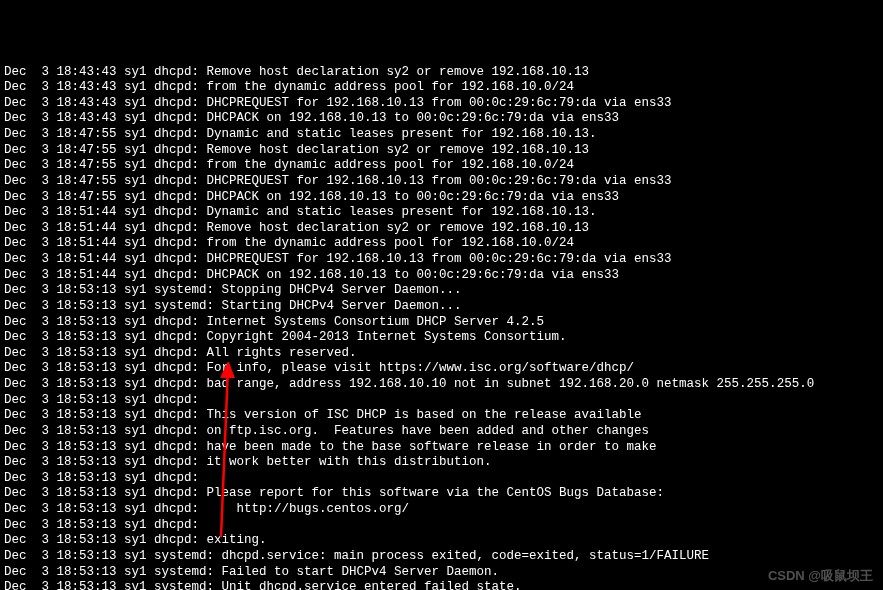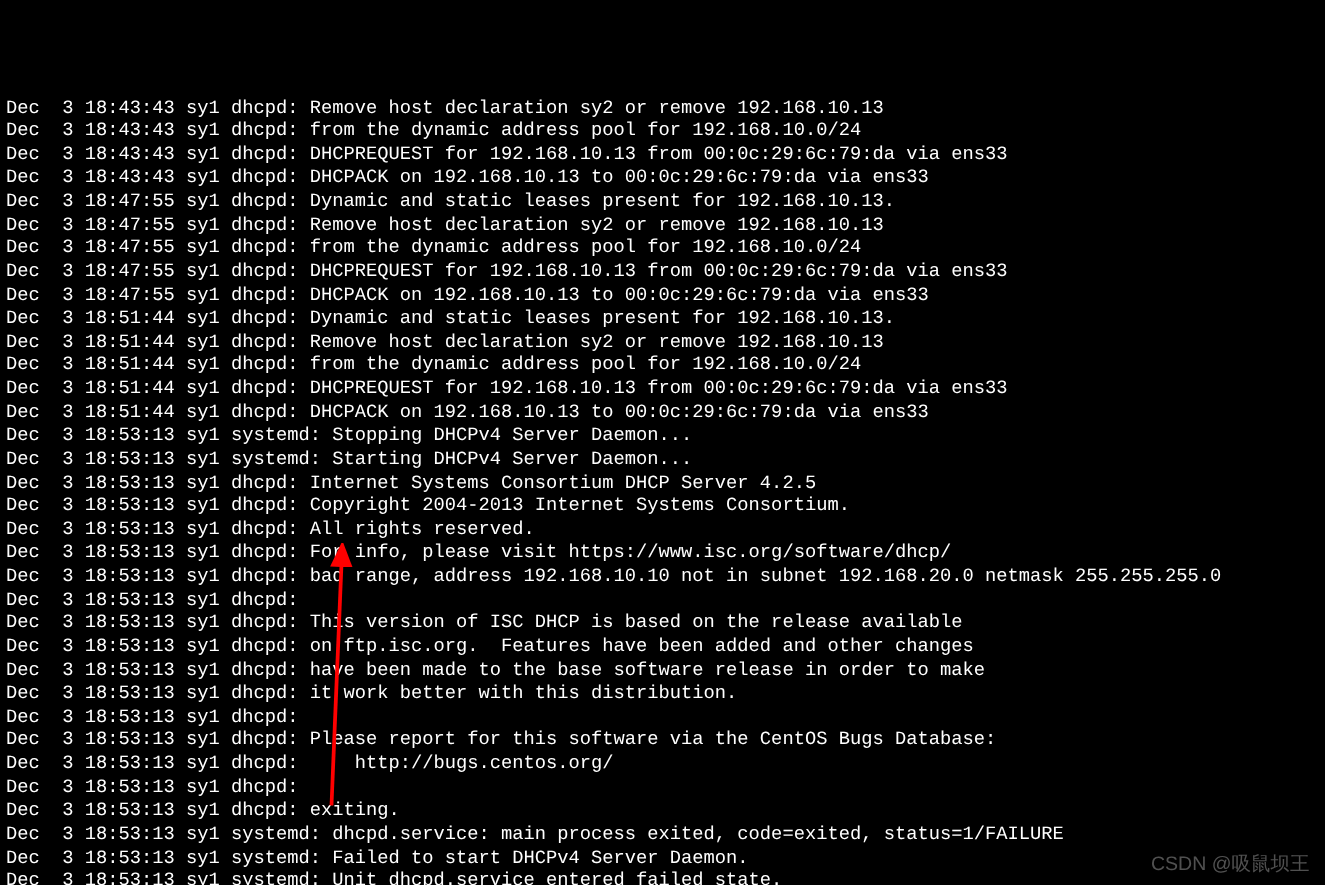--- a/index.html
+++ b/index.html
@@ -27,20 +27,21 @@
       top: 362px;
       pointer-events: none;
     }
     .watermark {
       position: absolute;
       right: 10px;
       bottom: 6px;
       font-family: Arial, sans-serif;
       color: rgba(200,200,200,0.4);
       font-size: 13px;
+      font-weight: bold;
     }
   </style>
 </head>
 <body>
 
 
 
 <div id="log-container"><span class="log-line">Dec  3 18:43:43 sy1 dhcpd: Remove host declaration sy2 or remove 192.168.10.13</span><span class="log-line">Dec  3 18:43:43 sy1 dhcpd: from the dynamic address pool for 192.168.10.0/24</span><span class="log-line">Dec  3 18:43:43 sy1 dhcpd: DHCPREQUEST for 192.168.10.13 from 00:0c:29:6c:79:da via ens33</span><span class="log-line">Dec  3 18:43:43 sy1 dhcpd: DHCPACK on 192.168.10.13 to 00:0c:29:6c:79:da via ens33</span><span class="log-line">Dec  3 18:47:55 sy1 dhcpd: Dynamic and static leases present for 192.168.10.13.</span><span class="log-line">Dec  3 18:47:55 sy1 dhcpd: Remove host declaration sy2 or remove 192.168.10.13</span><span class="log-line">Dec  3 18:47:55 sy1 dhcpd: from the dynamic address pool for 192.168.10.0/24</span><span class="log-line">Dec  3 18:47:55 sy1 dhcpd: DHCPREQUEST for 192.168.10.13 from 00:0c:29:6c:79:da via ens33</span><span class="log-line">Dec  3 18:47:55 sy1 dhcpd: DHCPACK on 192.168.10.13 to 00:0c:29:6c:79:da via ens33</span><span class="log-line">Dec  3 18:51:44 sy1 dhcpd: Dynamic and static leases present for 192.168.10.13.</span><span class="log-line">Dec  3 18:51:44 sy1 dhcpd: Remove host declaration sy2 or remove 192.168.10.13</span><span class="log-line">Dec  3 18:51:44 sy1 dhcpd: from the dynamic address pool for 192.168.10.0/24</span><span class="log-line">Dec  3 18:51:44 sy1 dhcpd: DHCPREQUEST for 192.168.10.13 from 00:0c:29:6c:79:da via ens33</span><span class="log-line">Dec  3 18:51:44 sy1 dhcpd: DHCPACK on 192.168.10.13 to 00:0c:29:6c:79:da via ens33</span><span class="log-line">Dec  3 18:53:13 sy1 systemd: Stopping DHCPv4 Server Daemon...</span><span class="log-line">Dec  3 18:53:13 sy1 systemd: Starting DHCPv4 Server Daemon...</span><span class="log-line">Dec  3 18:53:13 sy1 dhcpd: Internet Systems Consortium DHCP Server 4.2.5</span><span class="log-line">Dec  3 18:53:13 sy1 dhcpd: Copyright 2004-2013 Internet Systems Consortium.</span><span class="log-line">Dec  3 18:53:13 sy1 dhcpd: All rights reserved.</span><span class="log-line">Dec  3 18:53:13 sy1 dhcpd: For info, please visit https://www.isc.org/software/dhcp/</span><span class="log-line">Dec  3 18:53:13 sy1 dhcpd: bad range, address 192.168.10.10 not in subnet 192.168.20.0 netmask 255.255.255.0</span><span class="log-line">Dec  3 18:53:13 sy1 dhcpd: </span><span class="log-line">Dec  3 18:53:13 sy1 dhcpd: This version of ISC DHCP is based on the release available</span><span class="log-line">Dec  3 18:53:13 sy1 dhcpd: on ftp.isc.org.  Features have been added and other changes</span><span class="log-line">Dec  3 18:53:13 sy1 dhcpd: have been made to the base software release in order to make</span><span class="log-line">Dec  3 18:53:13 sy1 dhcpd: it work better with this distribution.</span><span class="log-line">Dec  3 18:53:13 sy1 dhcpd: </span><span class="log-line">Dec  3 18:53:13 sy1 dhcpd: Please report for this software via the CentOS Bugs Database:</span><span class="log-line">Dec  3 18:53:13 sy1 dhcpd:     http://bugs.centos.org/</span><span class="log-line">Dec  3 18:53:13 sy1 dhcpd: </span><span class="log-line">Dec  3 18:53:13 sy1 dhcpd: exiting.</span><span class="log-line">Dec  3 18:53:13 sy1 systemd: dhcpd.service: main process exited, code=exited, status=1/FAILURE</span><span class="log-line">Dec  3 18:53:13 sy1 systemd: Failed to start DHCPv4 Server Daemon.</span><span class="log-line">Dec  3 18:53:13 sy1 systemd: Unit dhcpd.service entered failed state.</span></div>
 
 <svg class="arrow" width="30" height="180">

